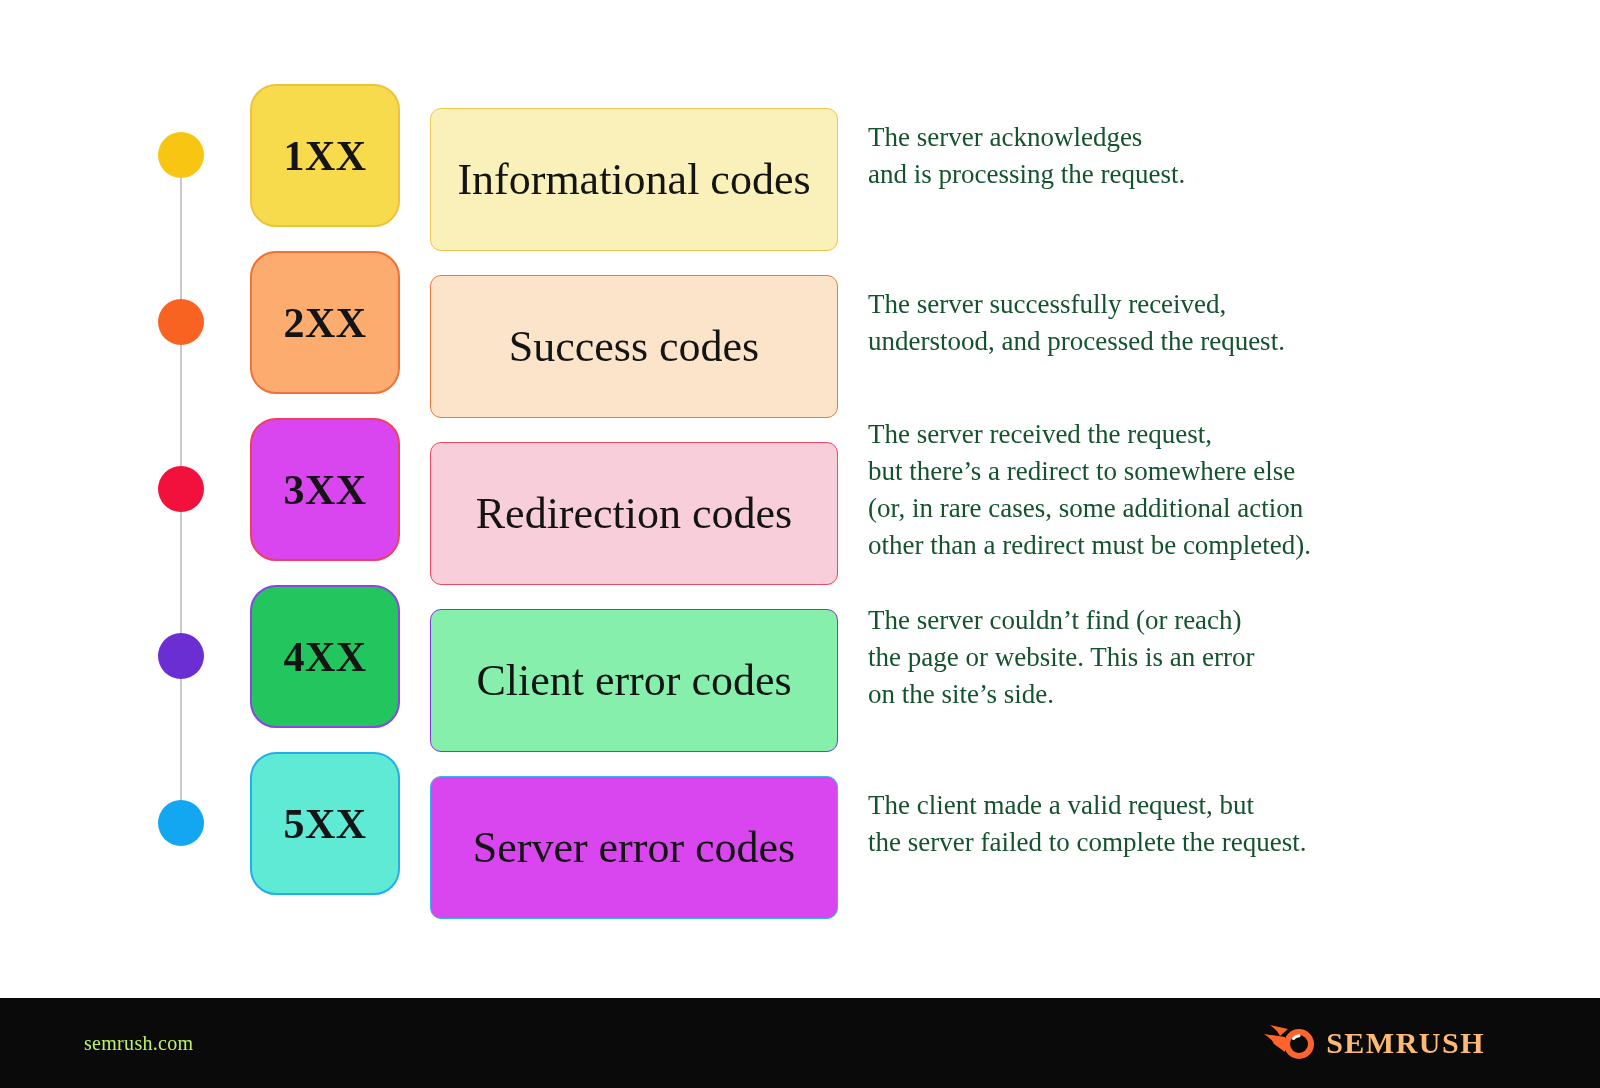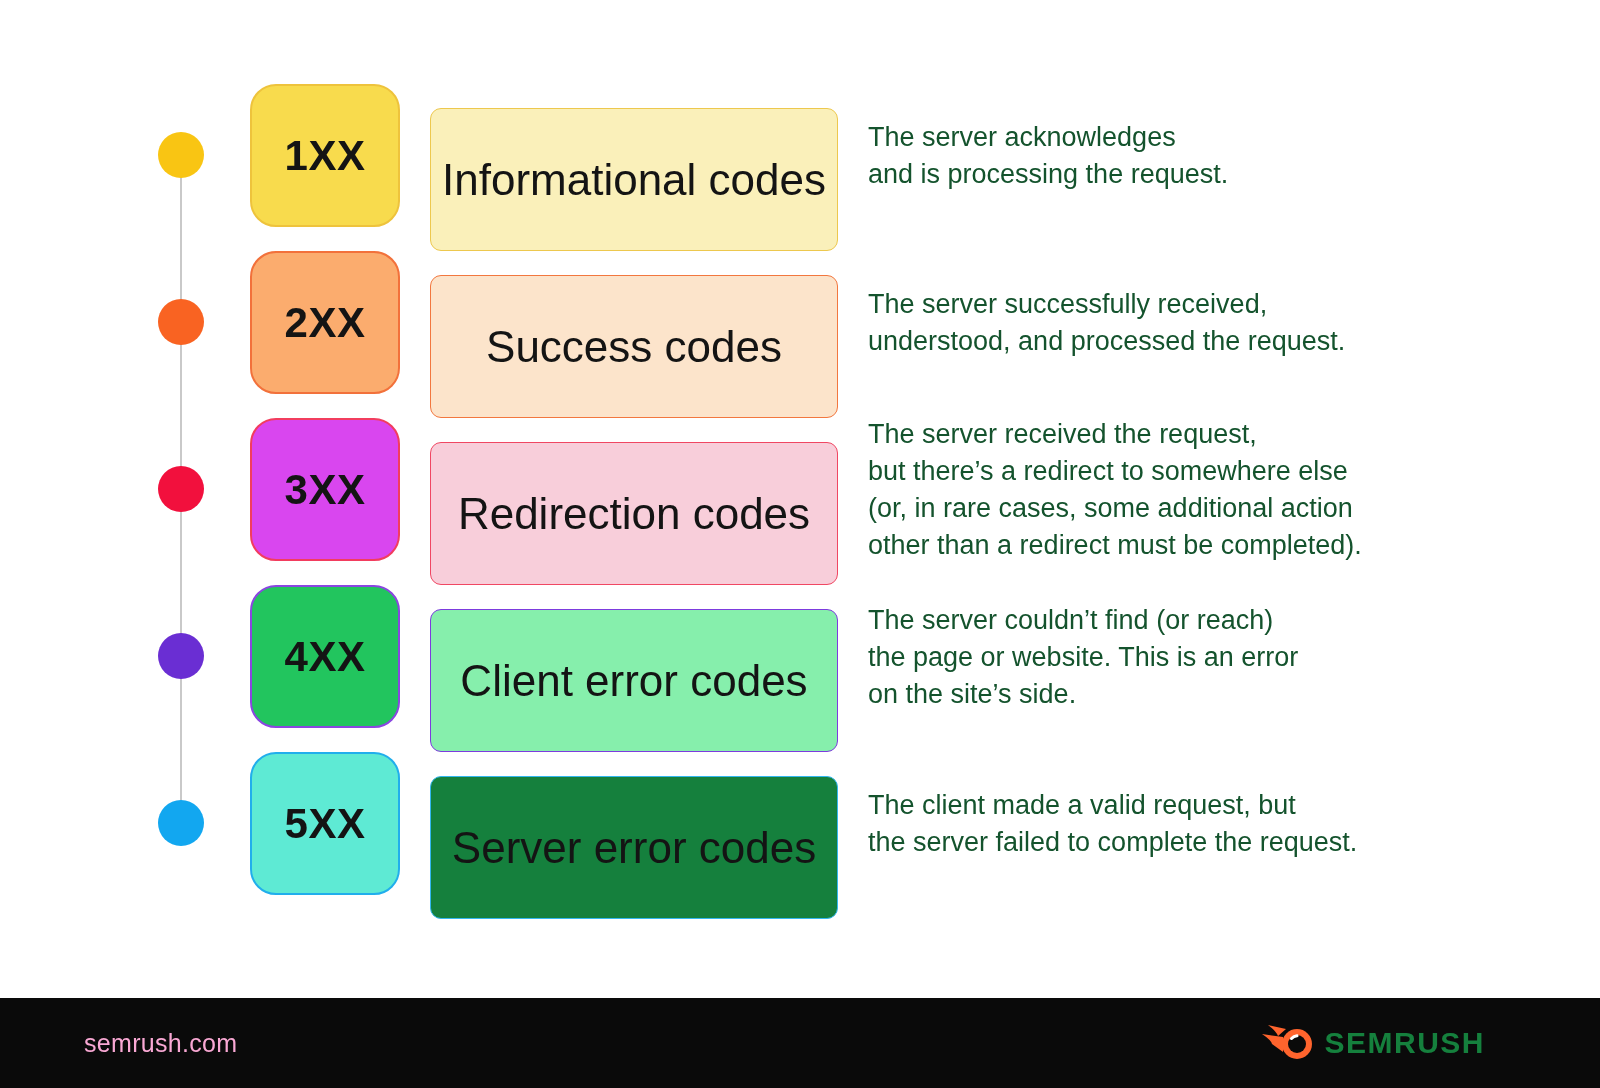--- a/index.html
+++ b/index.html
@@ -1,20 +1,20 @@
 <!DOCTYPE html>
 <html><head>
 <meta charset="utf-8">
 <style>
   html,body{margin:0;padding:0;background:#ffffff;}
   .canvas{
     position:relative;
     width:1600px;height:1088px;
     background:#ffffff;
-    font-family:Liberation Sans, sans-serif;
+    font-family:Liberation Serif, serif;
     color:#1b1b1b;
     overflow:hidden;
   }
   
   .timeline-line{
     position:absolute;left:180px;top:155px;
     width:2px;height:670px;background:#c9c9c9;
   }
   .dot{
     position:absolute;left:158px;top:48px;
@@ -46,24 +46,24 @@
     font-size:27px;line-height:37px;
     white-space:pre-line;color:#14532d;
     width:640px;
   }
   
   .footer{
     position:absolute;left:0;bottom:0;width:1600px;height:90px;
     display:flex;align-items:center;justify-content:space-between;
     box-sizing:border-box;padding:0 115px 0 84px;
   }
-  .footer-url{font-size:25px;color:#f9a8d4;letter-spacing:.3px;}
+  .footer-url{font-size:20px;color:#bef264;letter-spacing:.3px;}
   .brand{display:flex;align-items:center;gap:10px;}
   .brand-word{
-    font-size:30px;font-weight:700;color:#15803d;letter-spacing:1.5px;
+    font-size:30px;font-weight:700;color:#fdba74;letter-spacing:1.5px;
   }
   .flame-svg{display:block;}
 </style>
 </head>
 <body>
 
 <div class="canvas">
 
   <div class="timeline-line" style="background: rgb(201, 201, 201);"></div>
 
@@ -100,21 +100,21 @@
       <div class="num-box" style="background: #22c55e; border-color: rgb(138, 70, 224);">4XX</div>
       <div class="label-box" style="background: #86efac; border-color: rgb(125, 59, 222);">Client error codes</div>
       <div class="desc">The server couldn’t find (or reach)
 the page or website. This is an error
 on the site’s side.</div>
     </div>
 
     <div class="row">
       <div class="dot" style="background: rgb(18, 167, 240);"></div>
       <div class="num-box" style="background: #5eead4; border-color: rgb(33, 174, 236);">5XX</div>
-      <div class="label-box" style="background: #15803d; border-color: rgb(51, 183, 239);">Server error codes</div>
+      <div class="label-box" style="background: #d946ef; border-color: rgb(51, 183, 239);">Server error codes</div>
       <div class="desc">The client made a valid request, but
 the server failed to complete the request.</div>
     </div>
 
   </div>
 
   <div class="footer" style="background: rgb(10, 10, 10);">
     <div class="footer-url">semrush.com</div>
     <div class="brand">
       <svg class="flame-svg" width="52" height="40" viewBox="0 0 52 40" aria-hidden="true">

